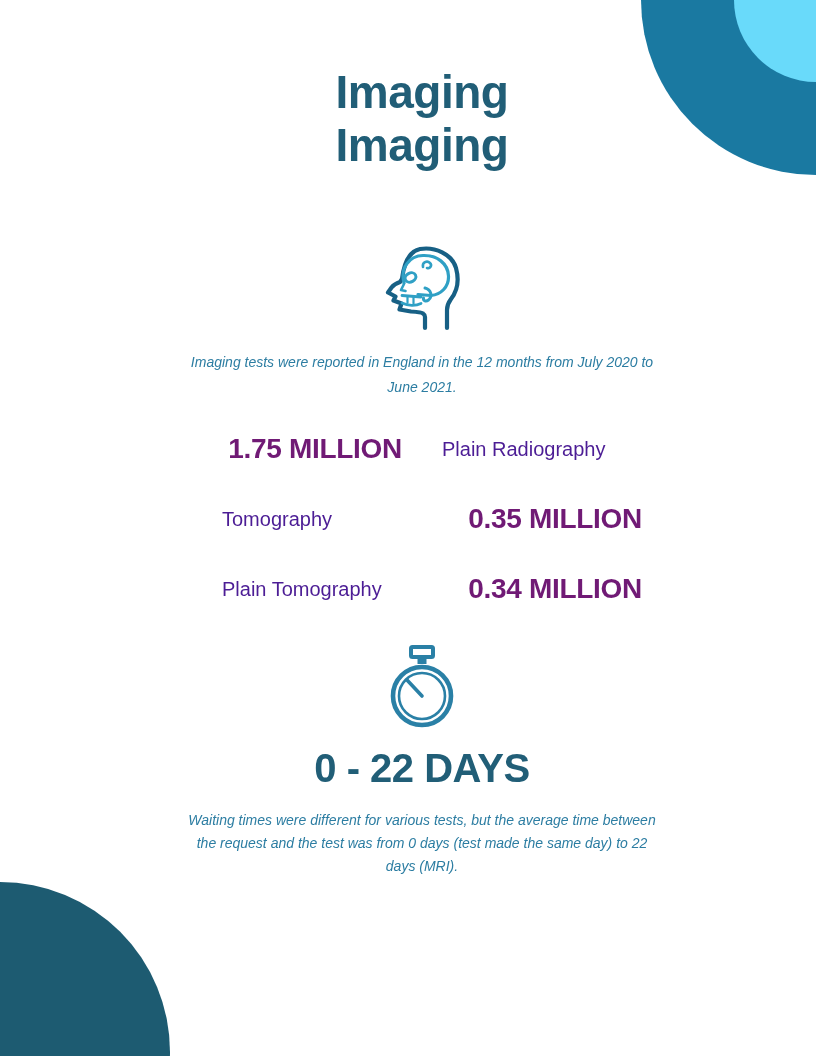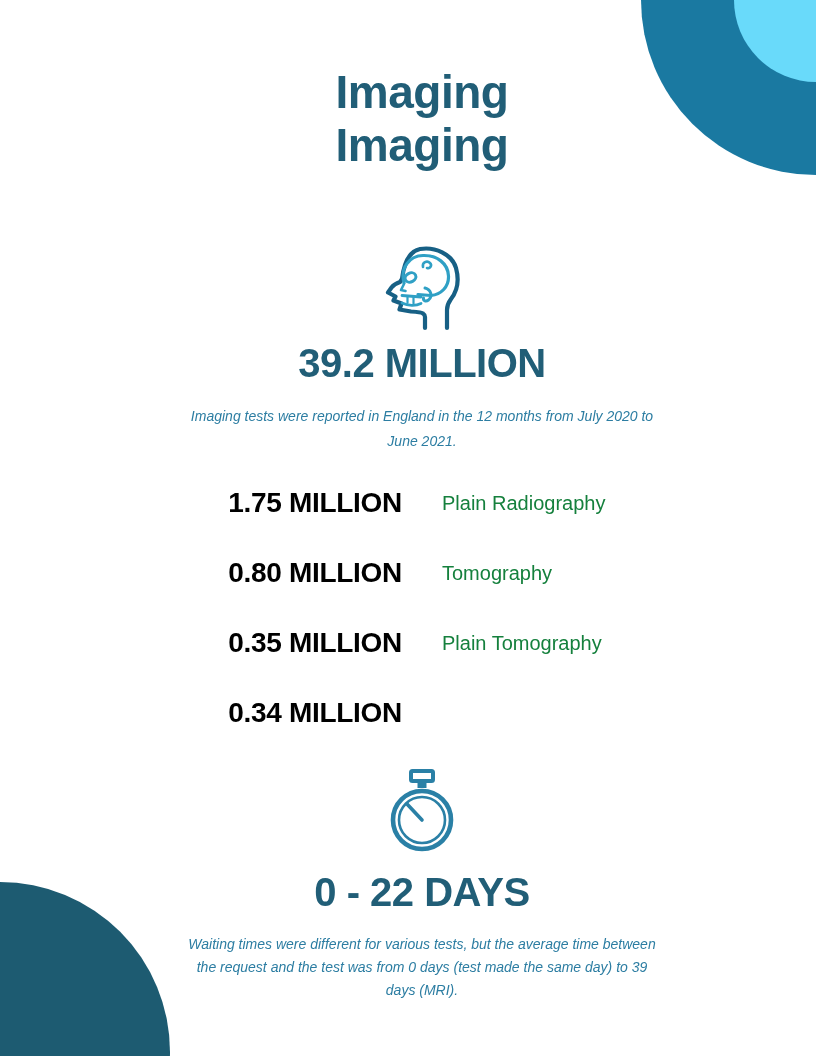--- a/index.html
+++ b/index.html
@@ -66,28 +66,28 @@
     grid-auto-rows: 70px;
     align-items: center;
     justify-content: center;
     transform: translateX(10px);
   }
   .stat-value {
     justify-self: end;
     font-size: 28px;
     font-weight: bold;
     letter-spacing: -0.3px;
-    color: #000000;
+    color: #701a75;
     white-space: nowrap;
   }
   .stat-label {
     justify-self: start;
     text-align: left;
     font-size: 20px;
-    color: #15803d;
+    color: #4c1d95;
     white-space: nowrap;
   }
 
   svg { overflow: visible; }
 </style>
 </head>
 <body>
 
 <div class="page">
 
@@ -116,45 +116,43 @@
         <path d="M26 38 L23 44 L27.5 45" stroke="#2FA0C5" stroke-width="2.6" stroke-linejoin="round" stroke-linecap="round"></path>
 
         <path d="M24 49.5 L43 51" stroke="#2FA0C5" stroke-width="2.8" stroke-linecap="round"></path>
         <path d="M24 57 C30 60 38 60 43 57.5" stroke="#2FA0C5" stroke-width="2.8" stroke-linecap="round"></path>
         <path d="M29.5 50 L29.5 56.8 M35.5 50.7 L35.5 57.4" stroke="#2FA0C5" stroke-width="2.2" stroke-linecap="round"></path>
 
         <path d="M47 42 C53 43.5 55 50 50.5 54 C48 56 45 55 45.5 52" stroke="#2FA0C5" stroke-width="3" stroke-linecap="round"></path>
       </svg>
     </div>
 
-    <div class="headline-stat stat-imaging">39.2 MILLION</div>
 
     <p class="desc desc-imaging">Imaging tests were reported in England in the 12 months from July 2020 to June 2021.</p>
 
     <div class="stats-grid">
       <div class="stat-value">1.75 MILLION</div>
       <div class="stat-label">Plain Radiography</div>
 
-      <div class="stat-value">0.80 MILLION</div>
       <div class="stat-label">Tomography</div>
 
       <div class="stat-value">0.35 MILLION</div>
       <div class="stat-label">Plain Tomography</div>
 
       <div class="stat-value">0.34 MILLION</div>
     </div>
 
     <div class="icon-wrap watch">
       <svg width="64" height="86" viewBox="0 0 64 86" fill="none" xmlns="http://www.w3.org/2000/svg">
         <rect x="21" y="3" width="22" height="10" rx="1.5" stroke="#2A80A6" stroke-width="4"></rect>
         <line x1="32" y1="13" x2="32" y2="20" stroke="#2A80A6" stroke-width="9"></line>
         <circle cx="32" cy="52" r="29" stroke="#2A80A6" stroke-width="4.6"></circle>
         <circle cx="32" cy="52" r="23" stroke="#2A80A6" stroke-width="2.6"></circle>
         <line x1="32" y1="52" x2="17" y2="36" stroke="#2A80A6" stroke-width="3.6" stroke-linecap="round"></line>
       </svg>
     </div>
 
     <div class="headline-stat stat-waiting">0 - 22 DAYS</div>
 
-    <p class="desc desc-waiting">Waiting times were different for various tests, but the average time between the request and the test was from 0 days (test made the same day) to 39 days (MRI).</p>
+    <p class="desc desc-waiting">Waiting times were different for various tests, but the average time between the request and the test was from 0 days (test made the same day) to 22 days (MRI).</p>
 
   </div>
 </div>
 
 </body></html>

